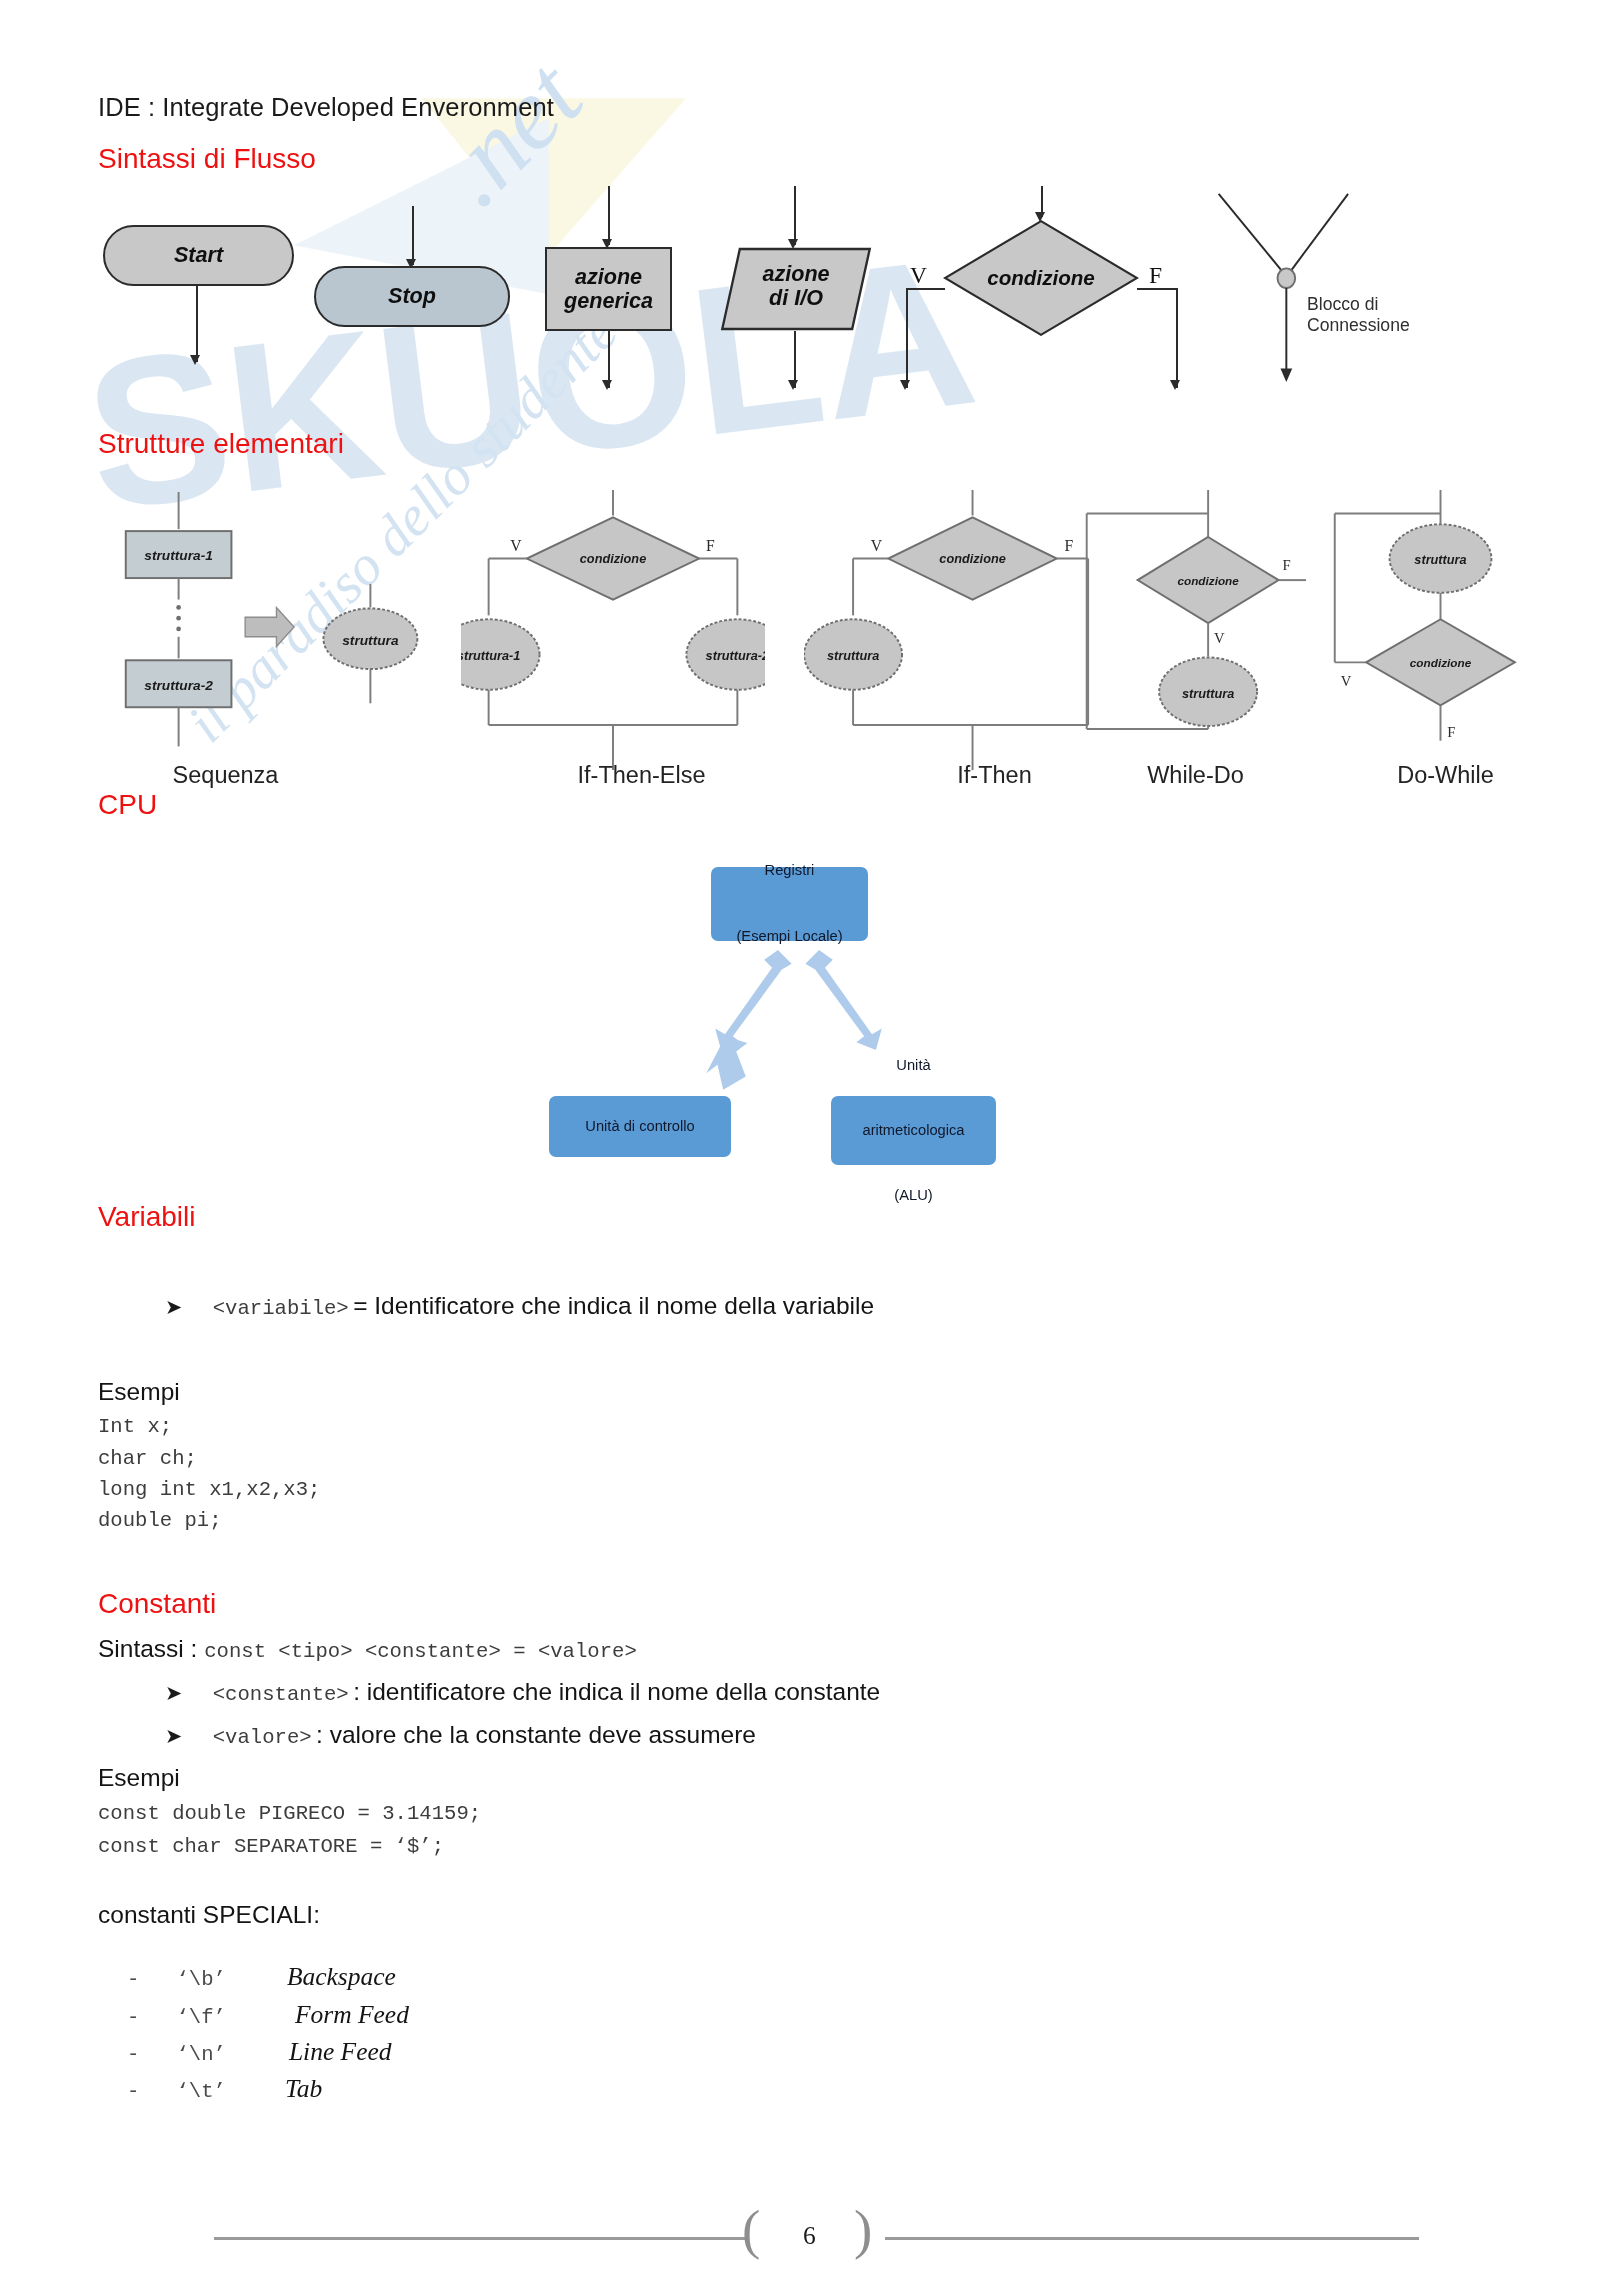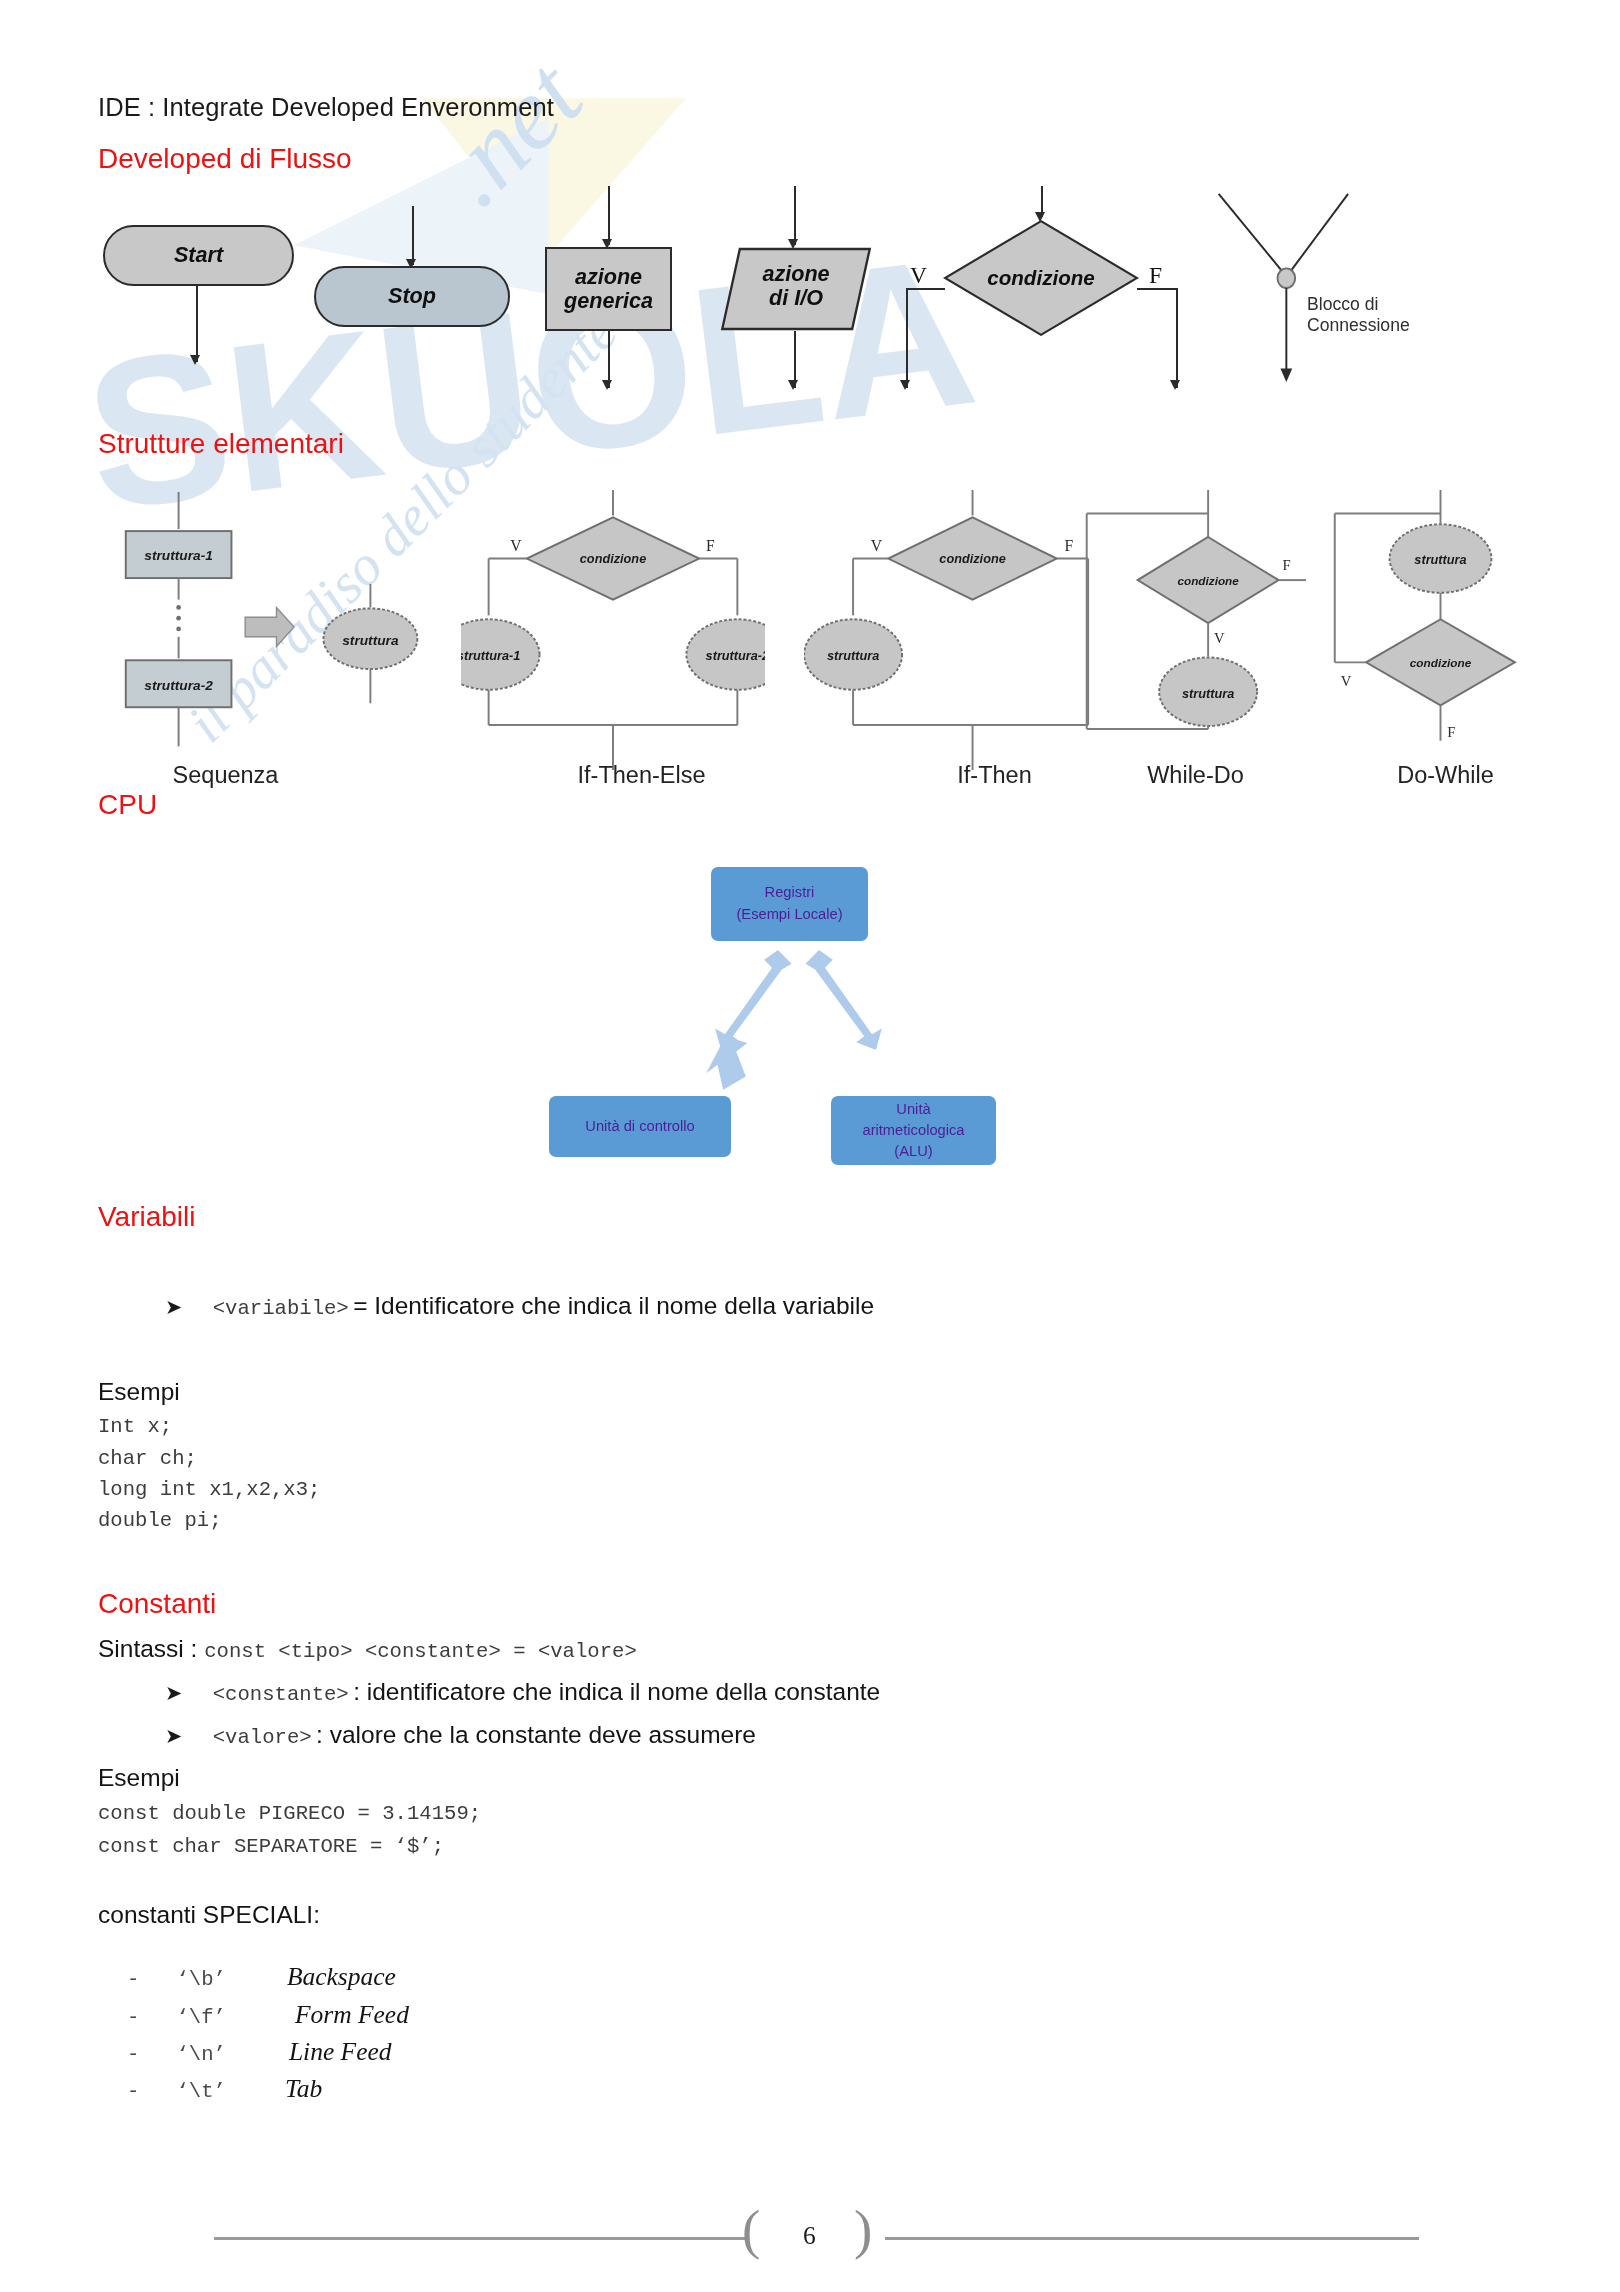--- a/index.html
+++ b/index.html
@@ -130,28 +130,29 @@
     width: 235px;
   }
   .sg { position: absolute; }
   .sg svg { display: block; }
 
   
   .cpu-box {
     position: absolute;
     background: #5b9bd5;
     border-radius: 6.9px;
-    color: #4c1d95;
+    color: #0f172a;
     font-size: 14.7px;
     display: flex;
     align-items: center;
     justify-content: center;
     text-align: center;
     line-height: 1.45;
     font-family: "Liberation Sans", sans-serif;
+    gap: 44px;
   }
 
   
   .footer-rule {
     position: absolute;
     height: 2.9px;
     background: #9a9a9a;
   }
   .footer-page {
     position: absolute;
@@ -177,21 +178,21 @@
   </g>
   <text x="100" y="520" font-family="'Liberation Sans', sans-serif" font-size="215" font-weight="bold" fill="#dae7f3" transform="rotate(-7 100 520)">SKUOLA</text>
   <text x="490" y="215" font-family="'Liberation Serif', serif" font-size="105" font-style="italic" fill="#cfe0f0" transform="rotate(-45 490 215)">.net</text>
   <text x="215" y="760" font-family="'Liberation Serif', serif" font-size="58" font-style="italic" fill="#d3e3f1" transform="rotate(-45 215 760)">il paradiso dello studente</text>
 </svg>
 
 <div id="page">
 
   <div class="doc-text line-title" style="left:98px; top:93px;">IDE : Integrate Developed Enveronment</div>
 
-  <div class="doc-text h-red" style="left:98px; top:143px;">Developed di Flusso</div>
+  <div class="doc-text h-red" style="left:98px; top:143px;">Sintassi di Flusso</div>
 
   <div class="sym-row">
 
     <div class="shape stadium" style="left:103px; top:39px; width:191px; height:61px;">Start</div>
     <div class="vline" style="left:196px; top:100px; height:76px;"></div>
     <div class="arrowhead" style="left:190px; top:169px;"></div>
 
     <div class="vline" style="left:412px; top:19.6px; height:59px;"></div>
     <div class="arrowhead" style="left:406px; top:73px;"></div>
     <div class="shape stadium" style="left:314px; top:80px; width:196px; height:61px; background:#b9c6cf;">Stop</div>

